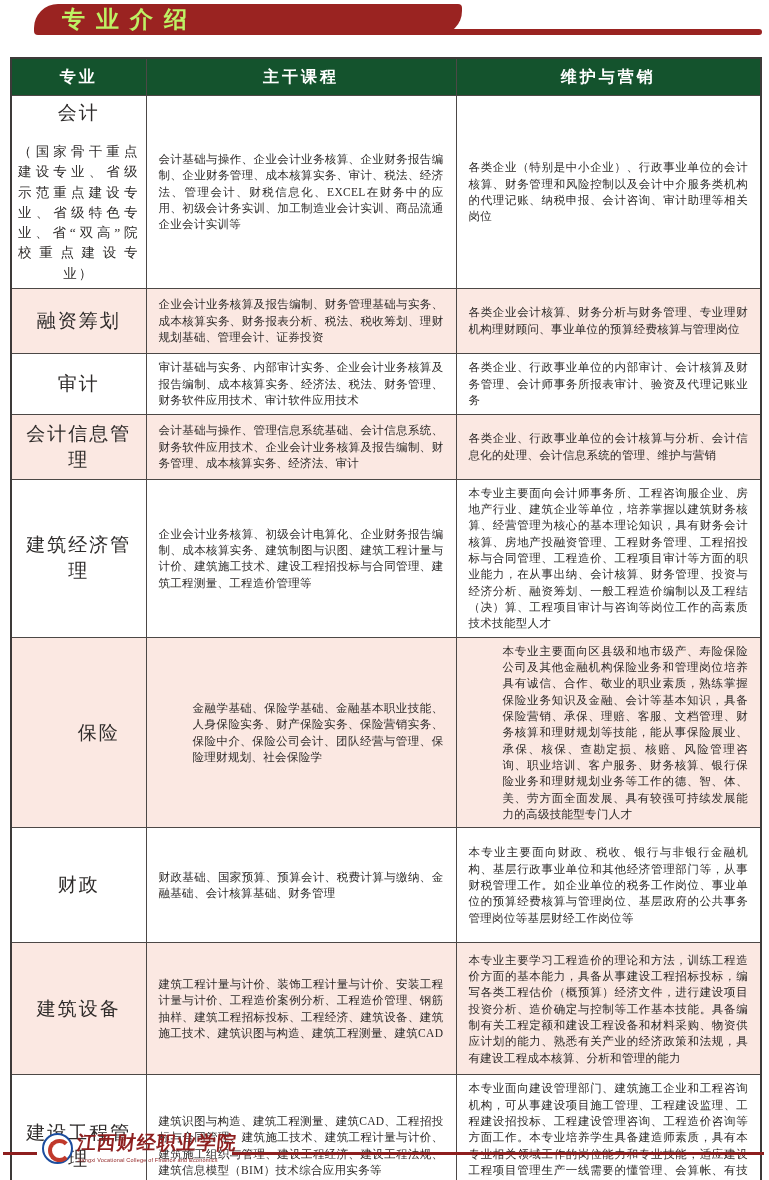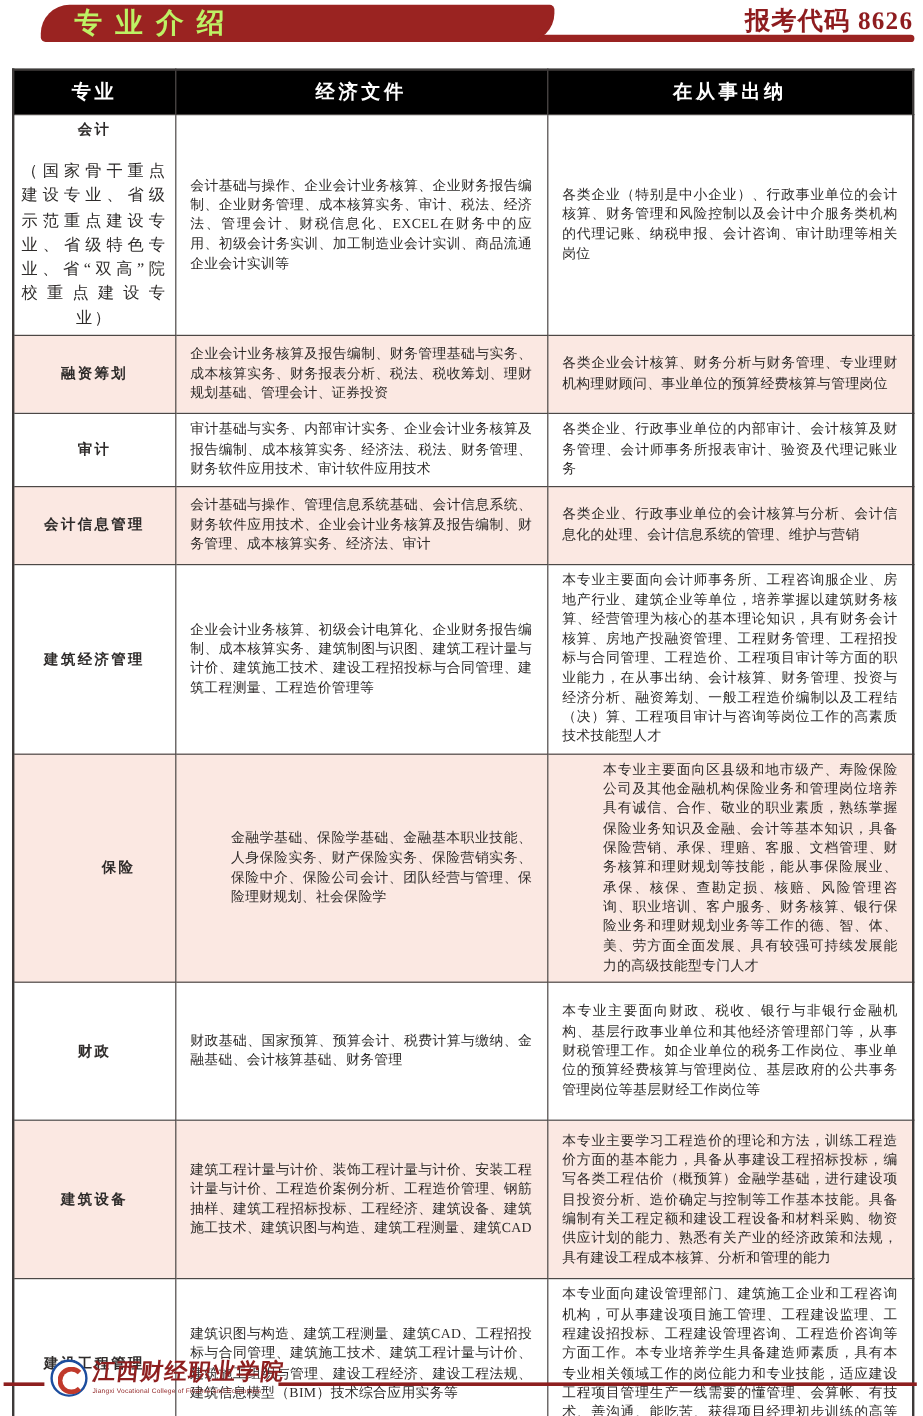--- a/index.html
+++ b/index.html
@@ -31,30 +31,30 @@
   }
   
   .major-table{
     width:750px;margin:5px auto 0 10px;border-collapse:collapse;table-layout:fixed;
     border:2px solid #3d3a39;
   }
   .major-table th,.major-table td{
     border:1px solid #4c4846;vertical-align:middle;
   }
   .major-table thead th{
-    background:#000000;color:#ffffff;height:34px;
+    background:#14532d;color:#ffffff;height:34px;
     font-family:"Liberation Sans","DejaVu Sans",sans-serif;
     font-size:16px;font-weight:bold;letter-spacing:3px;text-align:center;margin-top:32px;
   }
   .major-table tbody tr:nth-child(even) td{background:#fbe8e2;}
   .major-table tbody tr:nth-child(odd) td{background:#ffffff;}
   td.cell-major{
     text-align:center;font-size:14px;letter-spacing:2px;padding:4px 6px;
   }
-  td.cell-major .major-name{font-size:12px;font-weight:bold;}
+  td.cell-major .major-name{font-size:19px;}
   td.cell-major .major-note{
     font-size:13.5px;margin-top:16px;line-height:1.5;text-align:justify;
     text-align-last:center;
   }
   td.cell-courses,td.cell-employment{
     font-size:11.5px;line-height:1.42;padding:5px 12px;
     text-align:justify;letter-spacing:0.3px;
   }
   
   .major-table tbody tr:nth-child(1) td{height:131px;}
@@ -98,34 +98,33 @@
   }
 </style>
 </head>
 <body>
 
 <div class="topbar">
   <div class="banner-bar"></div>
   <div class="banner-shape">
     <span class="banner-title">专业介绍</span>
   </div>
-  <span class="exam-code">报考代码 8626</span>
 </div>
 
 <table class="major-table">
   <colgroup>
     <col style="width:135px">
     <col style="width:310px">
     <col style="width:305px">
   </colgroup>
   <thead>
     <tr>
       <th>专业</th>
-      <th>经济文件</th>
-      <th>在从事出纳</th>
+      <th>主干课程</th>
+      <th>维护与营销</th>
     </tr>
   </thead>
   <tbody id="table-body">
       <tr>
     <td class="cell-major">
       <div class="major-name">会计</div>
       <div class="major-note">（国家骨干重点建设专业、省级示范重点建设专业、省级特色专业、省“双高”院校重点建设专业）</div>
     </td>
     <td class="cell-courses">会计基础与操作、企业会计业务核算、企业财务报告编制、企业财务管理、成本核算实务、审计、税法、经济法、管理会计、财税信息化、EXCEL在财务中的应用、初级会计务实训、加工制造业会计实训、商品流通企业会计实训等</td>
     <td class="cell-employment">各类企业（特别是中小企业）、行政事业单位的会计核算、财务管理和风险控制以及会计中介服务类机构的代理记账、纳税申报、会计咨询、审计助理等相关岗位</td>
@@ -177,21 +176,21 @@
     </td>
     <td class="cell-courses">财政基础、国家预算、预算会计、税费计算与缴纳、金融基础、会计核算基础、财务管理</td>
     <td class="cell-employment">本专业主要面向财政、税收、银行与非银行金融机构、基层行政事业单位和其他经济管理部门等，从事财税管理工作。如企业单位的税务工作岗位、事业单位的预算经费核算与管理岗位、基层政府的公共事务管理岗位等基层财经工作岗位等</td>
   </tr>
       <tr>
     <td class="cell-major">
       <div class="major-name">建筑设备</div>
 
     </td>
     <td class="cell-courses">建筑工程计量与计价、装饰工程计量与计价、安装工程计量与计价、工程造价案例分析、工程造价管理、钢筋抽样、建筑工程招标投标、工程经济、建筑设备、建筑施工技术、建筑识图与构造、建筑工程测量、建筑CAD</td>
-    <td class="cell-employment">本专业主要学习工程造价的理论和方法，训练工程造价方面的基本能力，具备从事建设工程招标投标，编写各类工程估价（概预算）金融学基础，进行建设项目投资分析、造价确定与控制等工作基本技能。具备编制有关工程定额和建设工程设备和材料采购、物资供应计划的能力、熟悉有关产业的经济政策和法规，具有建设工程成本核算、分析和管理的能力</td>
+    <td class="cell-employment">本专业主要学习工程造价的理论和方法，训练工程造价方面的基本能力，具备从事建设工程招标投标，编写各类工程估价（概预算）经济文件，进行建设项目投资分析、造价确定与控制等工作基本技能。具备编制有关工程定额和建设工程设备和材料采购、物资供应计划的能力、熟悉有关产业的经济政策和法规，具有建设工程成本核算、分析和管理的能力</td>
   </tr>
       <tr>
     <td class="cell-major">
       <div class="major-name">建设工程管理</div>
 
     </td>
     <td class="cell-courses">建筑识图与构造、建筑工程测量、建筑CAD、工程招投标与合同管理、建筑施工技术、建筑工程计量与计价、建筑施工组织与管理、建设工程经济、建设工程法规、建筑信息模型（BIM）技术综合应用实务等</td>
     <td class="cell-employment">本专业面向建设管理部门、建筑施工企业和工程咨询机构，可从事建设项目施工管理、工程建设监理、工程建设招投标、工程建设管理咨询、工程造价咨询等方面工作。本专业培养学生具备建造师素质，具有本专业相关领域工作的岗位能力和专业技能，适应建设工程项目管理生产一线需要的懂管理、会算帐、有技术、善沟通、能吃苦、获得项目经理初步训练的高等技术应用型人才</td>
   </tr>
     </tbody>

